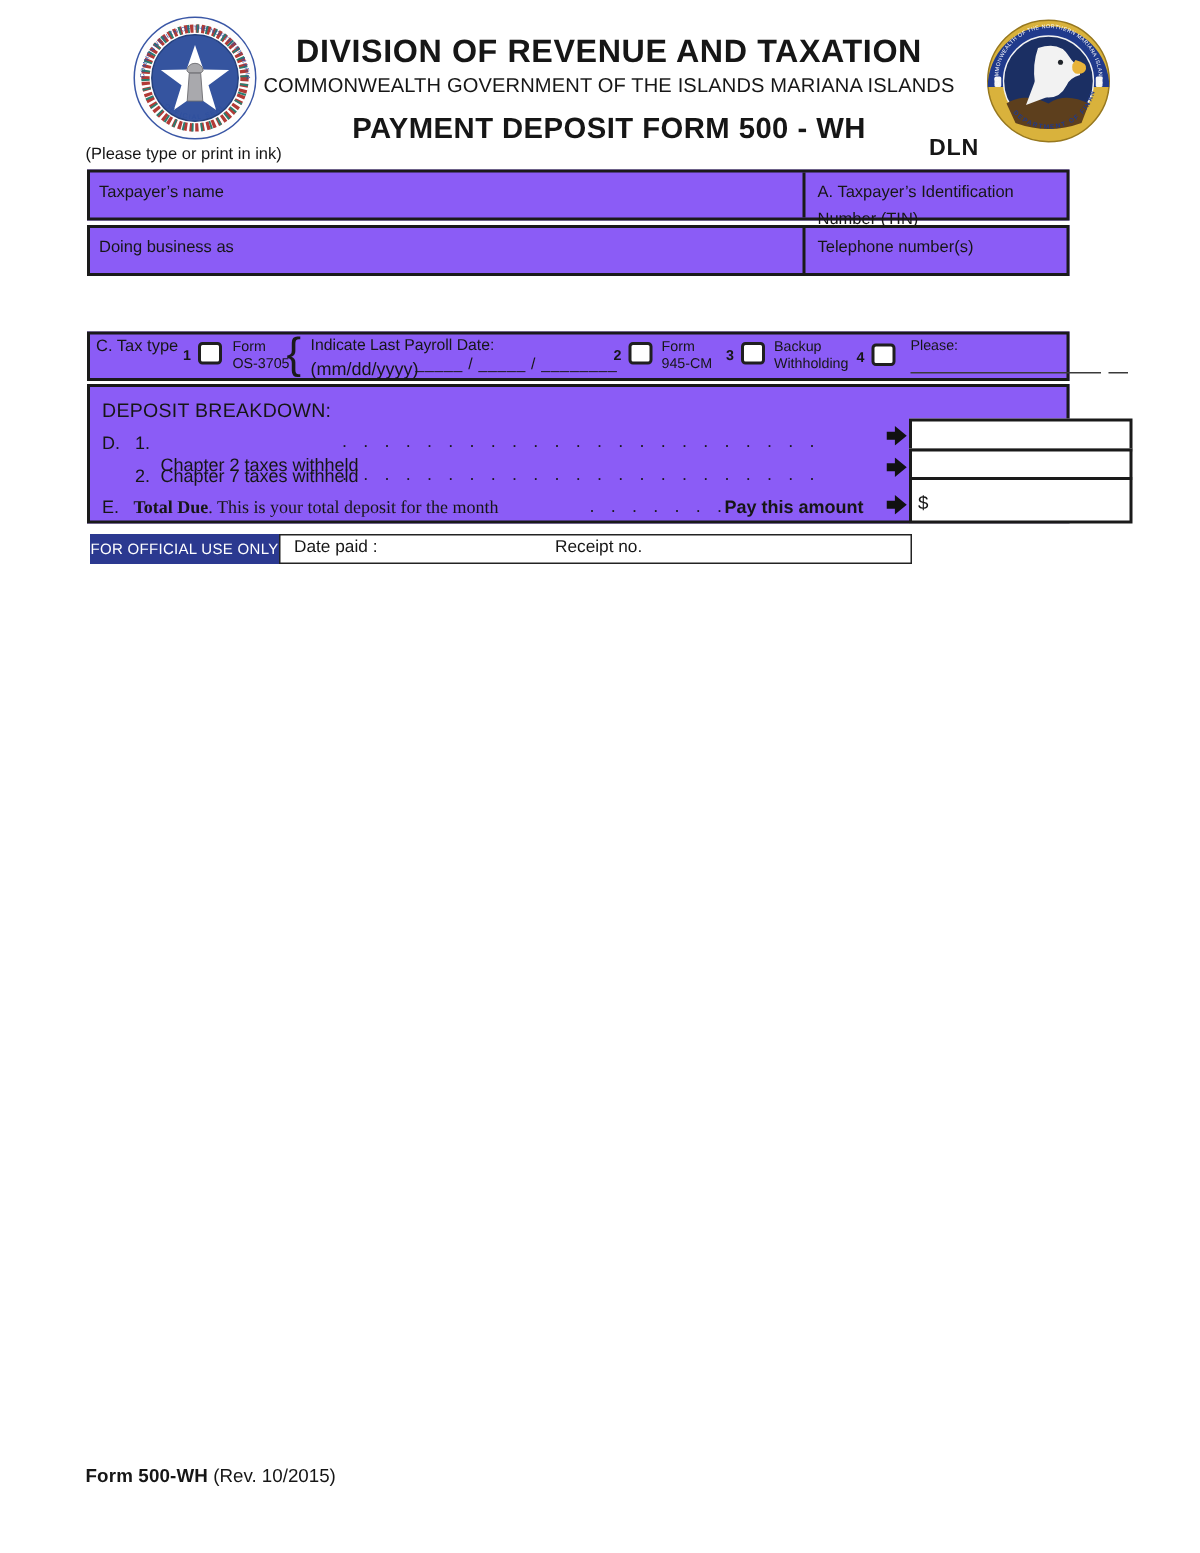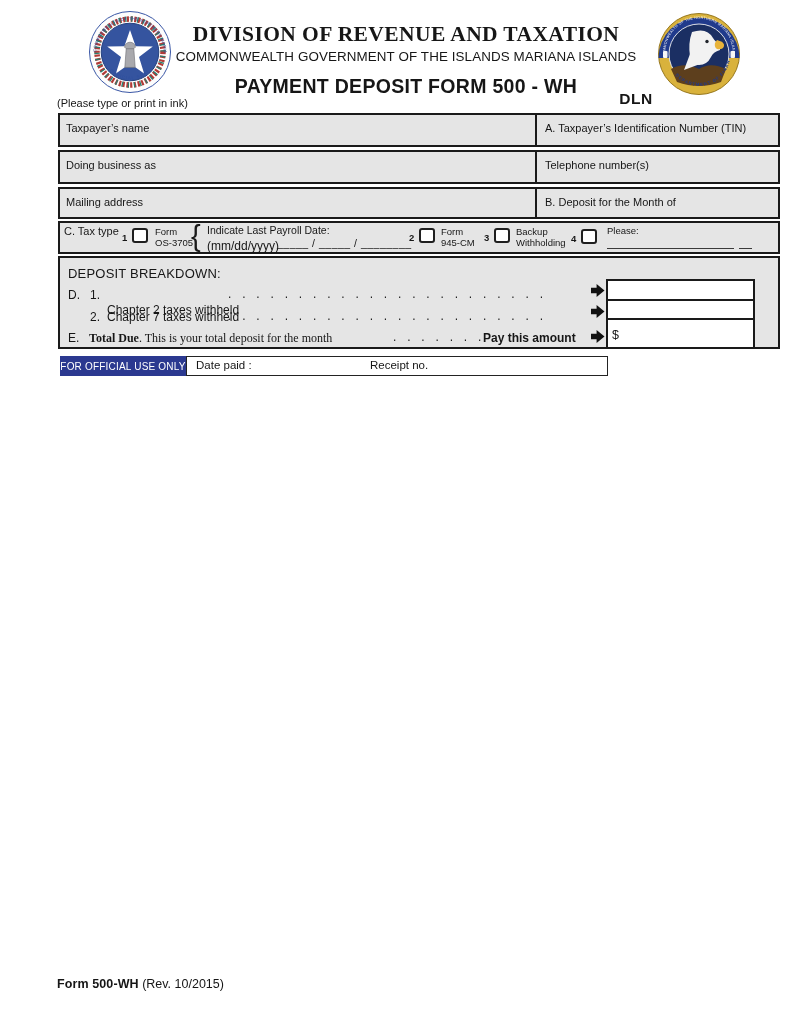--- a/index.html
+++ b/index.html
@@ -5,27 +5,27 @@
   * { margin:0; padding:0; box-sizing:border-box; }
   html,body { background:#e8e8e8; }
   #page {
     position:relative; width:800px; height:1035px; background:#ffffff;
     font-family:"Liberation Sans", sans-serif; color:#161616; margin:0 auto;
     overflow:hidden;
   }
   .abs { position:absolute; }
   
   .header-block { position:absolute; left:168px; top:22px; width:476px; text-align:center; }
-  .agency { font-family:Liberation Serif, serif; font-weight:bold; font-size:21.5px; letter-spacing:.4px; white-space:nowrap; }
+  .agency { font-family:Liberation Sans, sans-serif; font-weight:bold; font-size:21.5px; letter-spacing:.4px; white-space:nowrap; }
   .government { font-size:13.4px; margin-top:2px; letter-spacing:.1px; white-space:nowrap; }
   .form-title { font-size:19.5px; font-weight:bold; margin-top:11px; letter-spacing:.3px; white-space:nowrap; }
   .print-hint { left:57px; top:97px; font-size:11px; }
   .dln { left:612px; top:90px; width:48px; text-align:center; font-size:15.5px; font-weight:bold; letter-spacing:.5px; }
   
-  .rowbox { position:absolute; left:58px; width:722px; border:2px solid #1a1a1a; display:flex; background:#e5e5e5; }
+  .rowbox { position:absolute; left:58px; width:655px; border:2px solid #1a1a1a; display:flex; background:#8b5cf6; }
   .cell-l { width:475px; padding:3px 0 0 6px; }
   .cell-r { flex:1; border-left:2px solid #1a1a1a; padding:3px 0 0 8px; }
   .lbl { font-size:11px; line-height:13px; }
   
   .small9 { font-size:9.5px; line-height:10.5px; }
   .chk { position:absolute; width:16px; height:15px; border:2.2px solid #1f1f1f; border-radius:3px; background:#fff; }
   .num { position:absolute; font-size:9.5px; font-weight:bold; }
   .brace { position:absolute; font-size:29px; font-weight:normal; line-height:30px; color:#1a1a1a; }
   .blankline { position:absolute; border-bottom:1.3px solid #3a3a3a; height:0; }
   
@@ -111,28 +111,20 @@
 
   <div class="rowbox" style="top:150px; height:34px;">
     <div class="cell-l">
       <span class="lbl">Doing business as</span>
     </div>
     <div class="cell-r">
       <span class="lbl">Telephone number(s)</span>
     </div>
   </div>
 
-  <div class="rowbox" style="top:187px; height:32px;">
-    <div class="cell-l">
-      <span class="lbl">Mailing address</span>
-    </div>
-    <div class="cell-r">
-      <span class="lbl">B.  Deposit for the Month of</span>
-    </div>
-  </div>
 
   <div class="rowbox" style="top:221px; height:33px;"></div>
   <span class="abs lbl" style="left:64px; top:225px;">C.  Tax type</span>
 
   <span class="num" style="left:122px; top:232px;">1</span>
   <span class="chk" style="left:132px; top:228px;"></span>
   <span class="abs small9" style="left:155px; top:227px;"><span>Form</span><br><span>OS-3705</span></span>
 
   <span class="brace" style="left:191px; top:221px;">{</span>
   <span class="abs" style="left:207px; top:224px; font-size:10.5px;">Indicate Last Payroll Date:</span>

